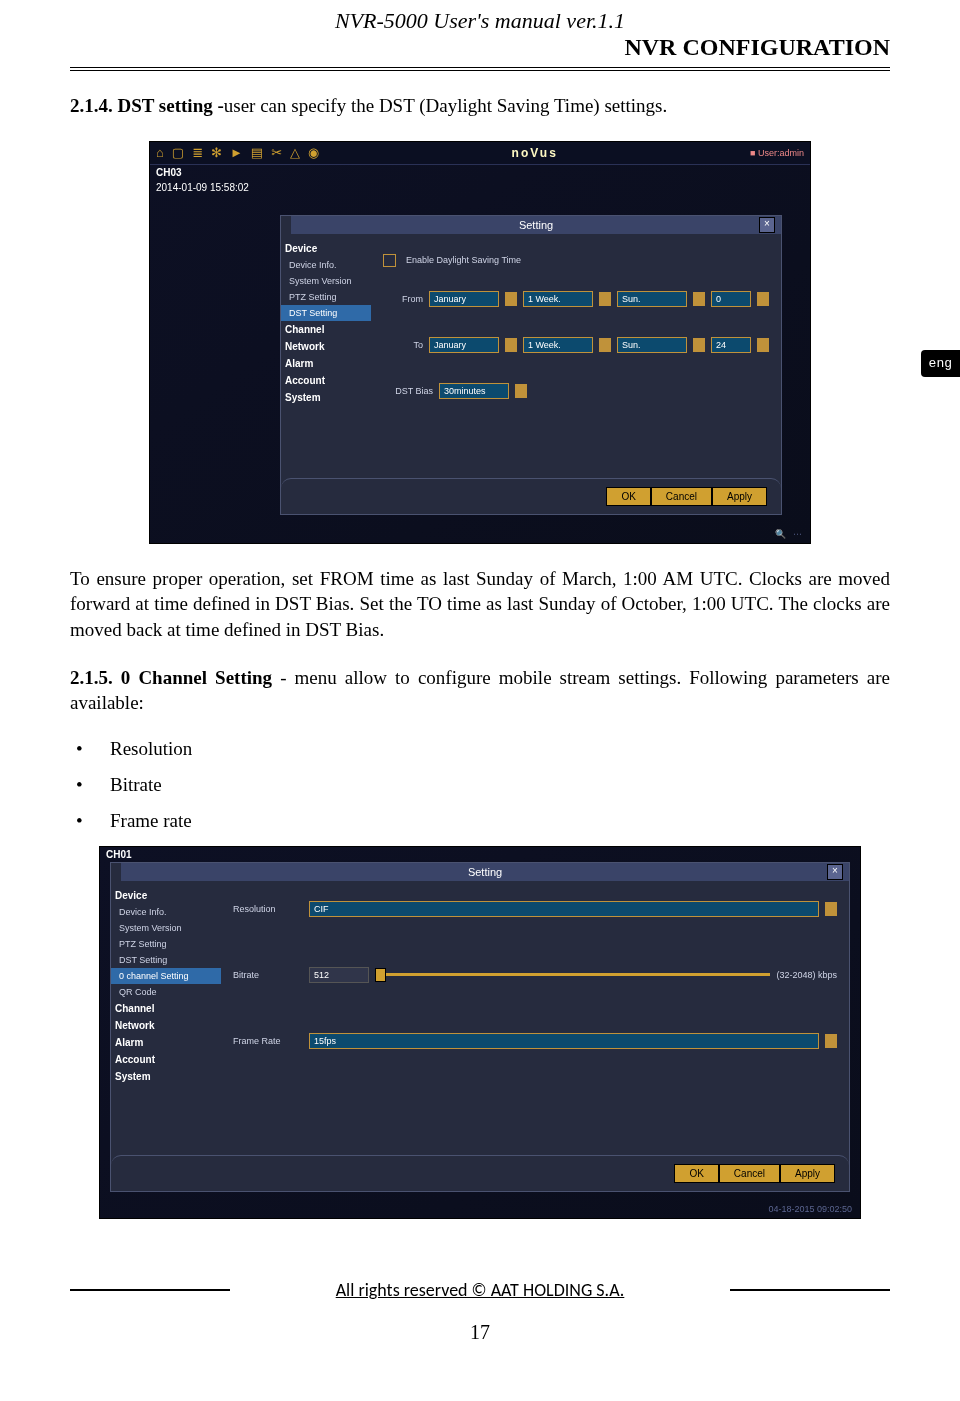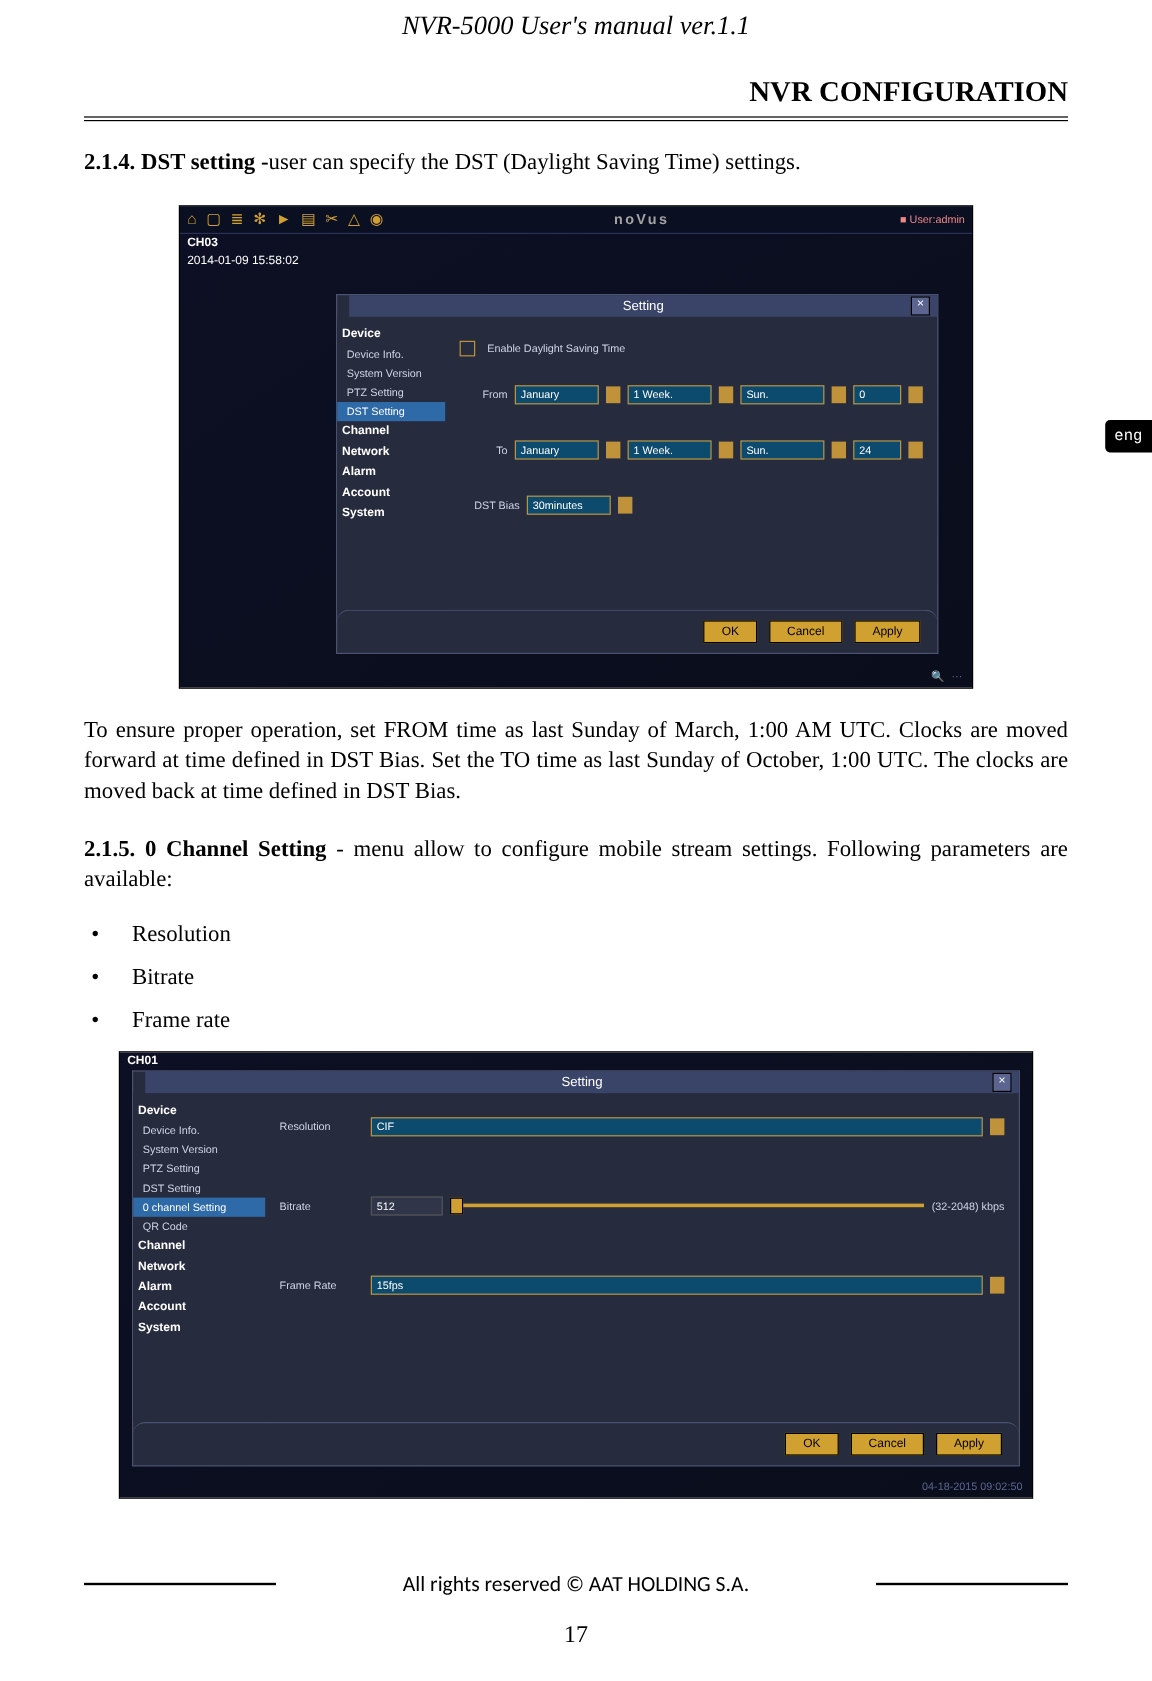--- a/index.html
+++ b/index.html
@@ -16,21 +16,20 @@
   .top-title {
     text-align: center;
     font-style: italic;
     font-size: 22px;
     padding-top: 8px;
   }
   .section-title {
     text-align: right;
     font-weight: bold;
     font-size: 24px;
-    margin-top: 30px;
     margin-bottom: 6px;
   }
   .double-rule {
     border: none;
     border-top: 4px double #000;
     margin: 0 0 16px 0;
   }
   p.body {
     font-size: 19px;
     line-height: 1.35;
@@ -80,21 +79,21 @@
     display: flex;
     align-items: center;
     gap: 8px;
     padding: 4px 6px;
     background: #0b0f22;
     border-bottom: 1px solid #2a3156;
   }
   .shot-top .sp { flex: 1; }
   .brand {
     font-weight: bold;
-    color: #a3a3a3;
+    color: #fef9c3;
     letter-spacing: 2px;
     font-size: 12px;
   }
   .user { color: #e88; font-size: 9px; }
   .ico { color: #d0a030; font-size: 13px; line-height: 1; }
   .ch-lab {
     padding: 2px 6px;
     color: #fff;
     font-weight: bold;
     font-size: 10px;
@@ -193,21 +192,20 @@
   .slider-thumb {
     width: 9px; height: 12px;
     background: #d0a030;
     position: absolute;
     top: -5px;
     left: 0;
     border: 1px solid #000;
   }
   .btns {
     display: flex;
-    gap: 10px;
     justify-content: flex-end;
     padding: 8px 14px;
     border-top: 1px solid #4a5270;
     border-radius: 10px;
   }
   .btn {
     background: #d0a030;
     color: #000;
     padding: 3px 14px;
     font-size: 10px;
@@ -221,21 +219,21 @@
     color: #5b6590;
     font-size: 9px;
   }
 
   .shot2 {
     width: 760px;
   }
   .shot2 .dialog { margin: 0 10px 8px 10px; width: auto; }
   .shot2 .panel { min-height: 250px; }
 
-  .footer-rule { display: flex; align-items: center; gap: 20px; margin-top: 60px; }
+  .footer-rule { display: flex; align-items: center; gap: 20px; margin-top: 60px; text-decoration: underline; }
   .footer-rule .hr { flex: 0 0 160px; border-top: 2px solid #000; }
   .footer-text { flex: 1; text-align: center; font-family: Calibri, Arial, sans-serif; font-size: 18px; }
   .pageno { text-align: center; font-size: 20px; margin-top: 20px; }
 </style>
 </head>
 <body>
 <div class="page-wrap">
 <div class="page">
 
 <div class="top-title">NVR-5000 User's manual ver.1.1</div>

